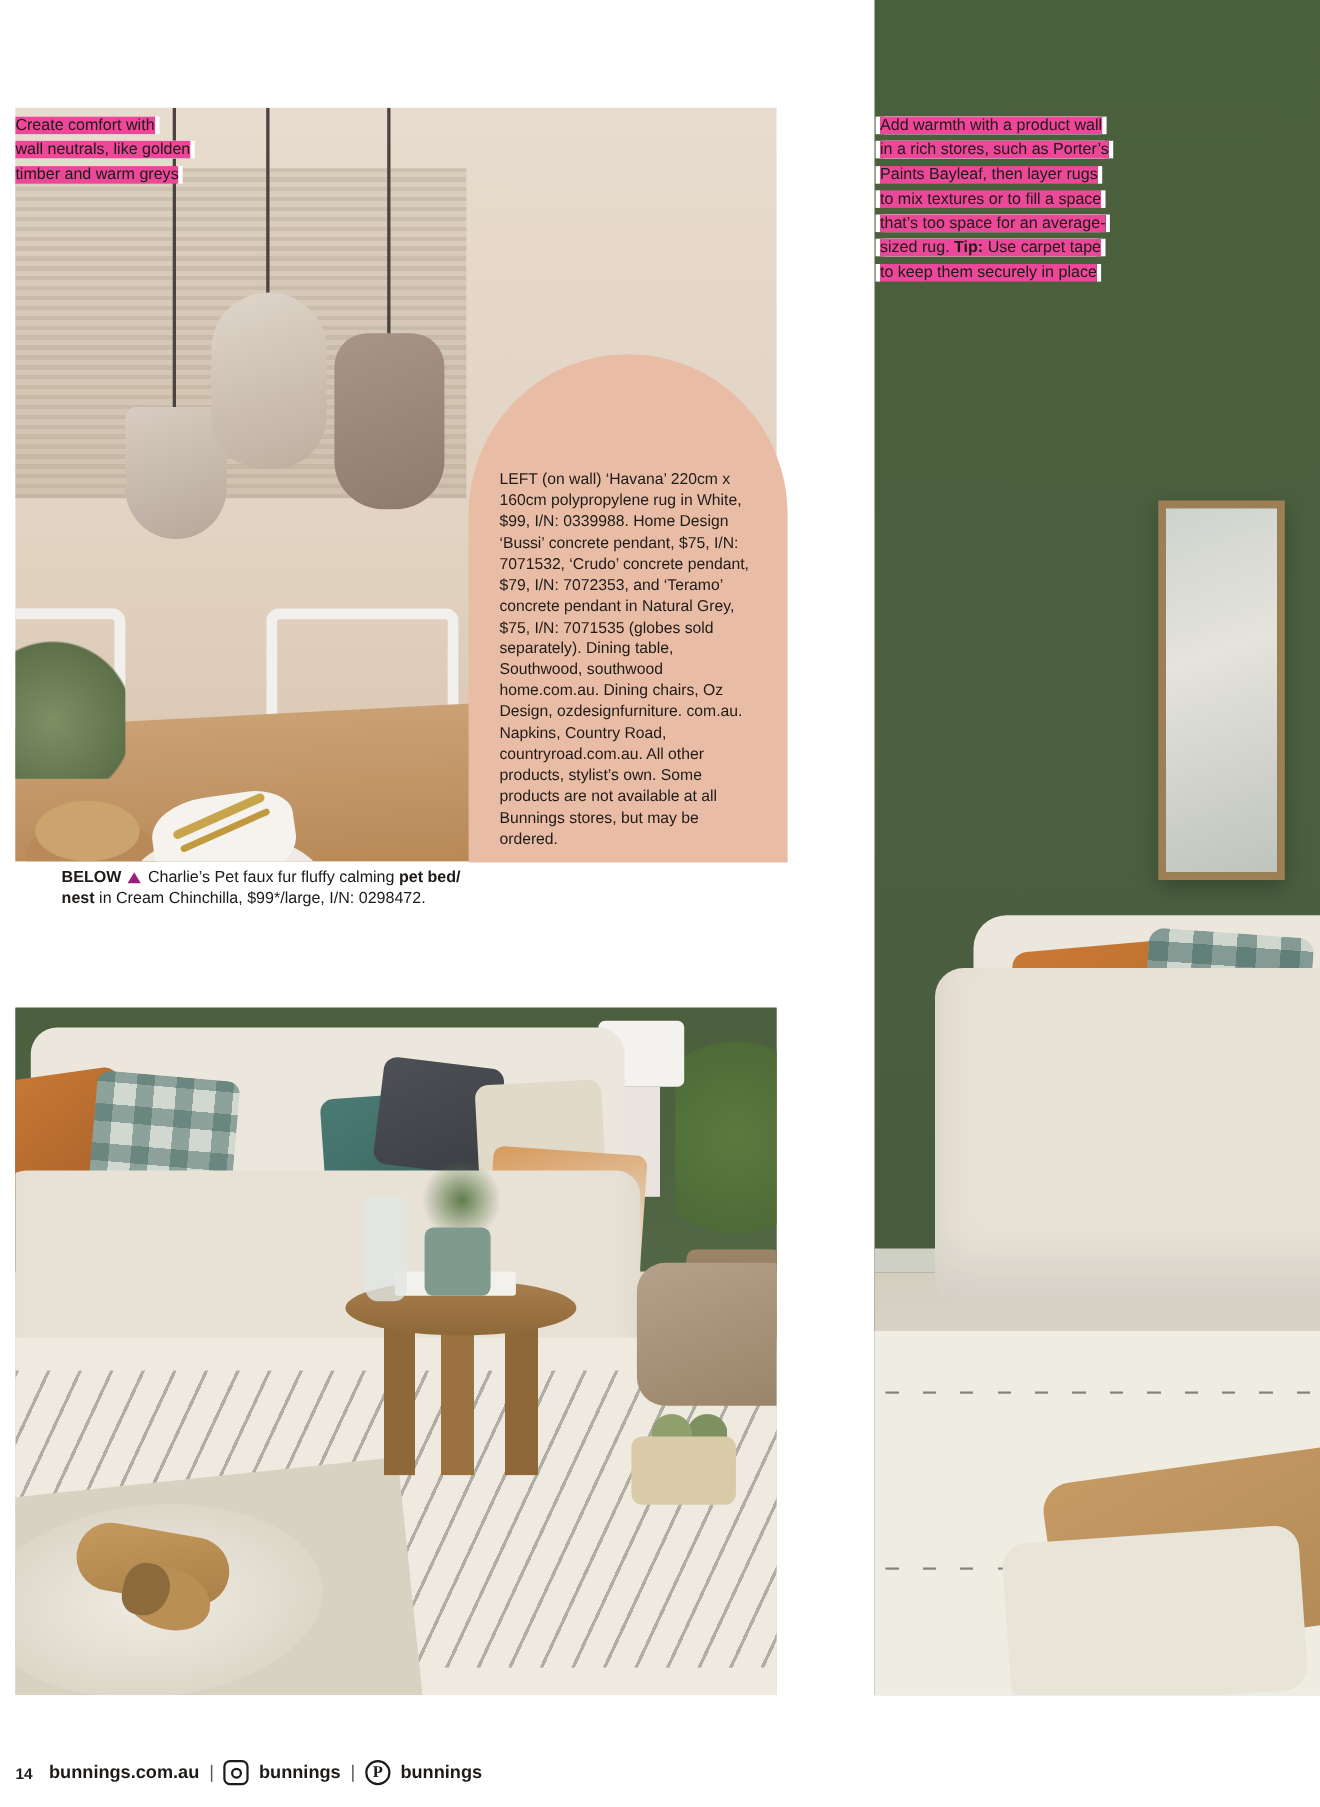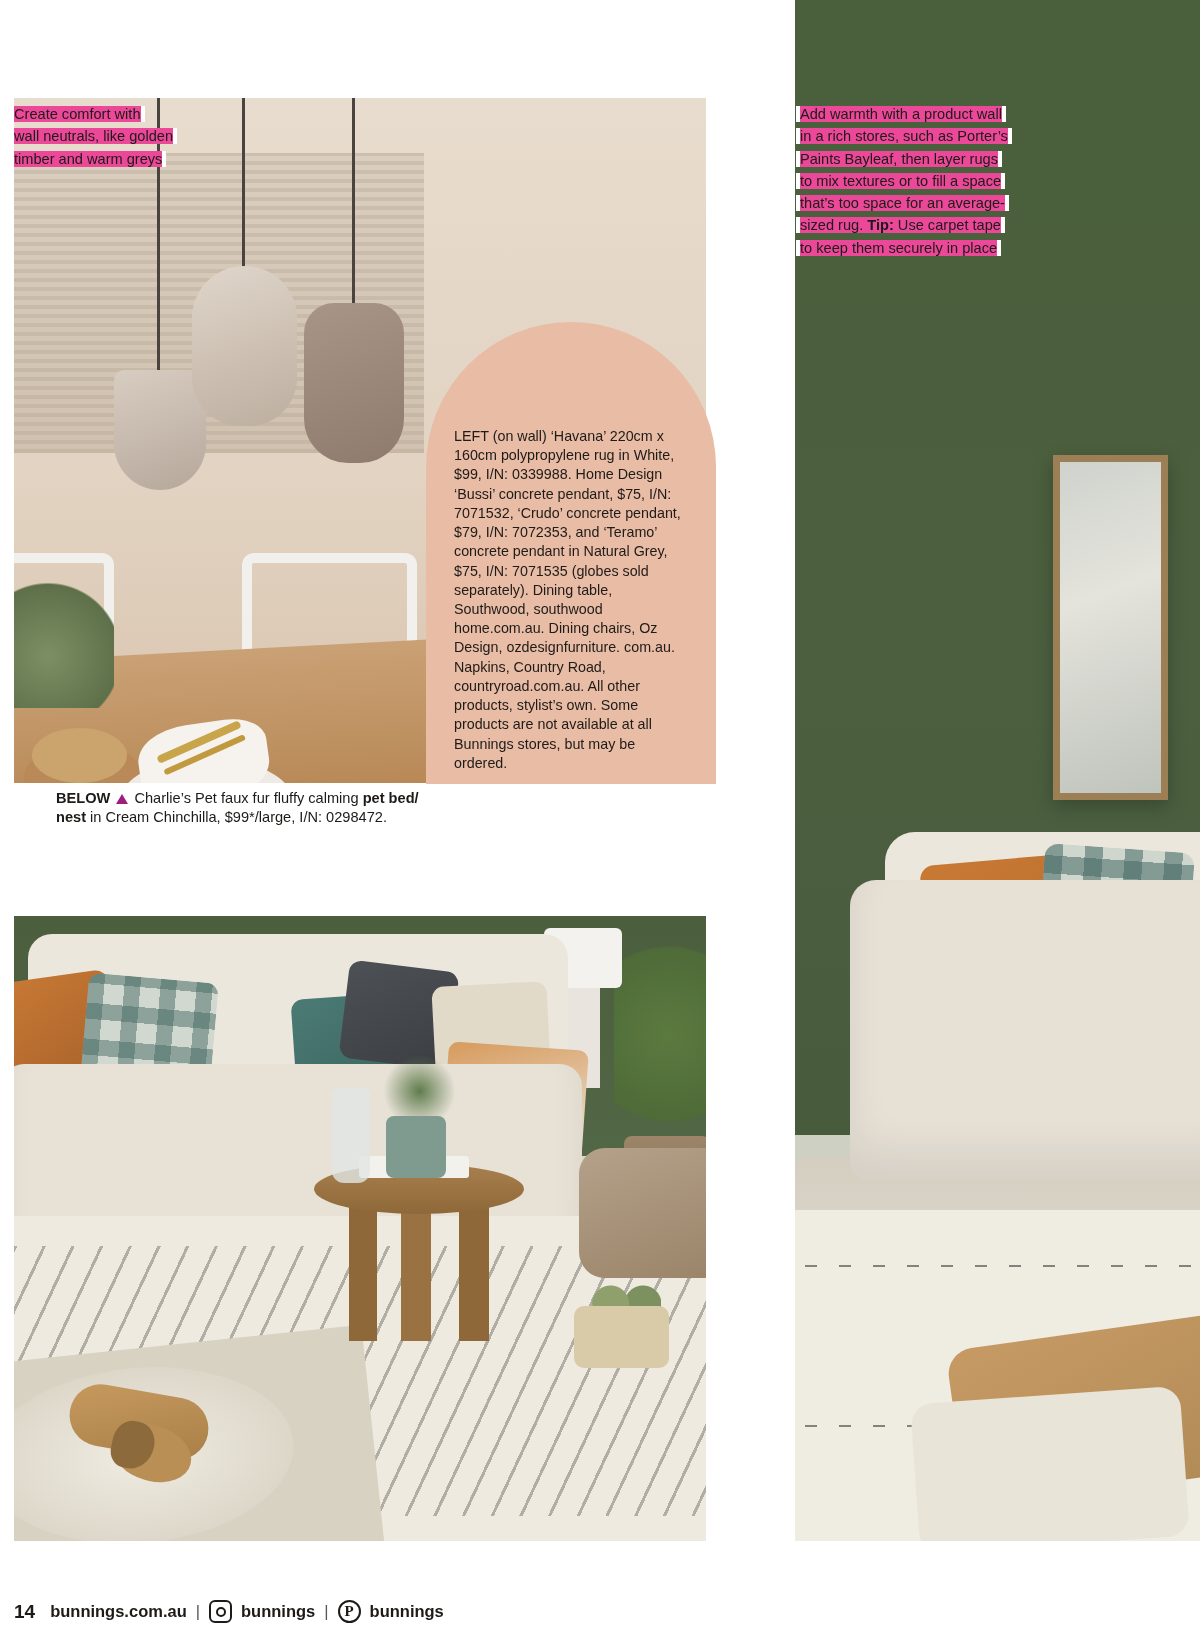--- a/index.html
+++ b/index.html
@@ -492,21 +492,21 @@
     position: absolute;
     left: 14px;
     bottom: 20px;
     display: flex;
     align-items: center;
     gap: 9px;
     font-size: 16.5px;
     font-weight: bold;
     color: #1d1a17;
   }
-  .footer .page-num { font-size: 19px; margin-right: 6px; }
+  .footer .page-num { font-size: 14px; margin-right: 6px; }
   .footer .sep { font-weight: normal; color: #5b5650; }
   .social-icon {
     width: 23px; height: 23px;
     border: 2px solid #1d1a17;
     border-radius: 6px;
     display: inline-flex;
     align-items: center;
     justify-content: center;
     box-sizing: border-box;
   }

